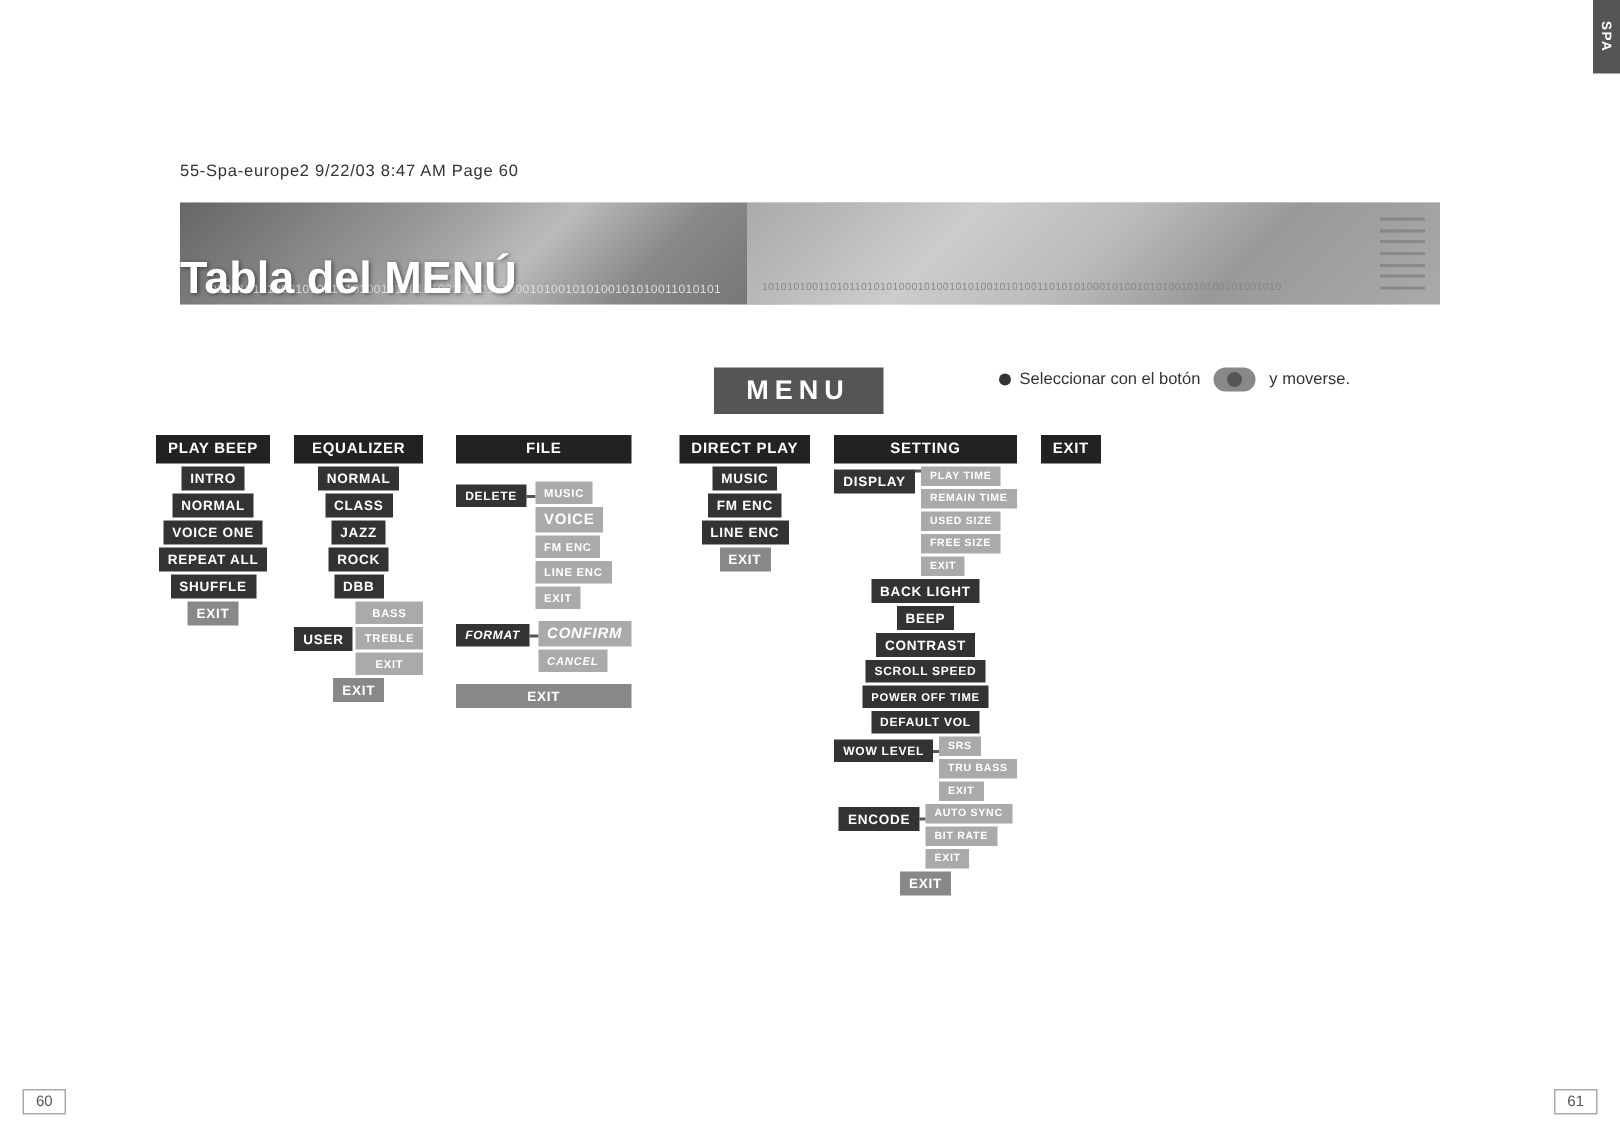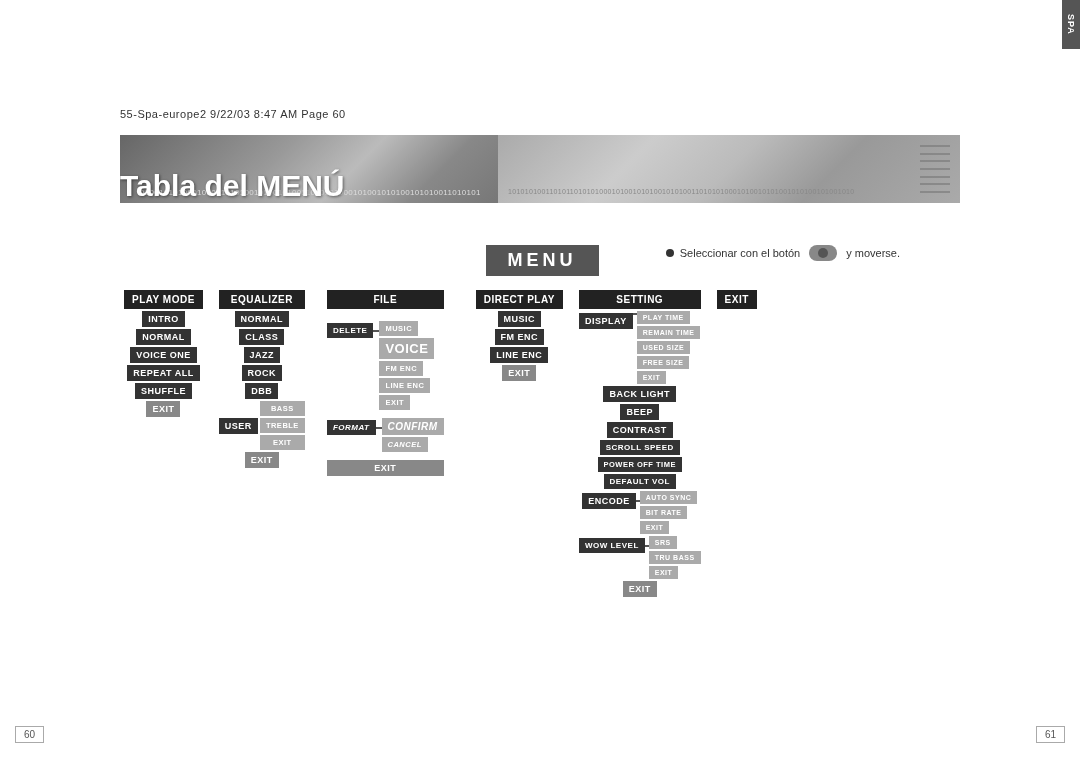--- a/index.html
+++ b/index.html
@@ -98,21 +98,21 @@
     .header-right-lines div {
       height: 2px;
       background: #777;
       opacity: 0.6;
     }
 
     
     .main-content {
       position: absolute;
       top: 245px;
-      left: 124px;
+      left: 104px;
       right: 120px;
     }
 
     
     .menu-section {
       display: flex;
       align-items: center;
       justify-content: center;
       margin-bottom: 14px;
       position: relative;
@@ -293,21 +293,21 @@
       <span class="menu-bullet"></span>
       <span>Seleccionar con el botón</span>
       <span class="joystick-icon"></span>
       <span>y moverse.</span>
     </div>
   </div>
 
   <div class="menu-layout">
 
     <div class="big-section">
-      <div class="menu-box header-box">PLAY MODE</div>
+      <div class="menu-box header-box">PLAY BEEP</div>
       <div class="mgroup-centered">
         <div class="menu-box">INTRO</div>
         <div class="menu-box">NORMAL</div>
         <div class="menu-box">VOICE ONE</div>
         <div class="menu-box">REPEAT ALL</div>
         <div class="menu-box">SHUFFLE</div>
         <div class="menu-box light">EXIT</div>
       </div>
     </div>
 
@@ -339,21 +339,21 @@
       <div class="menu-box header-box">FILE</div>
       <div style="height:8px;"></div>
 
       <div style="display:flex; align-items:flex-start; gap:0;">
         <div style="display:flex; align-items:center; gap:0; margin-top:2px;">
           <div class="menu-box" style="font-size:8px;">DELETE</div>
           <div style="width:6px; height:2px; background:#555;"></div>
         </div>
         <div class="mgroup">
           <div class="menu-box lighter" style="font-size:7.5px;">MUSIC</div>
-          <div class="menu-box lighter" style="font-size:13px;">VOICE</div>
+          <div class="menu-box lighter" style="font-size:10px;">VOICE</div>
           <div class="menu-box lighter" style="font-size:7.5px;">FM ENC</div>
           <div class="menu-box lighter" style="font-size:7.5px;">LINE ENC</div>
           <div class="menu-box lighter" style="font-size:7.5px;">EXIT</div>
         </div>
       </div>
       <div style="height:4px;"></div>
 
       <div style="display:flex; align-items:flex-start; gap:0;font-style:italic;">
         <div style="display:flex; align-items:center; gap:0; margin-top:2px;">
           <div class="menu-box" style="font-size:8px;">FORMAT</div>
@@ -401,41 +401,41 @@
         </div>
         <div class="menu-box">BACK LIGHT</div>
         <div class="menu-box">BEEP</div>
         <div class="menu-box">CONTRAST</div>
         <div class="menu-box" style="font-size:8px;">SCROLL SPEED</div>
         <div class="menu-box" style="font-size:7.5px;text-align:right;">POWER OFF TIME</div>
         <div class="menu-box" style="font-size:8px;">DEFAULT VOL</div>
 
         <div style="display:flex; align-items:flex-start; gap:0;">
           <div style="display:flex; align-items:center; gap:0; margin-top:2px;">
+            <div class="menu-box" style="font-size:8px;">WOW LEVEL</div>
+            <div style="width:4px; height:2px; background:#555;"></div>
+          </div>
+          <div class="mgroup">
+            <div class="menu-box lighter" style="font-size:7px;">SRS</div>
+            <div class="menu-box lighter" style="font-size:7px;">TRU BASS</div>
+            <div class="menu-box lighter" style="font-size:7px;">EXIT</div>
+          </div>
+        </div>
+
+        <div style="display:flex; align-items:flex-start; gap:0;">
+          <div style="display:flex; align-items:center; gap:0; margin-top:2px;">
             <div class="menu-box">ENCODE</div>
             <div style="width:4px; height:2px; background:#555;"></div>
           </div>
           <div class="mgroup">
             <div class="menu-box lighter" style="font-size:7px;">AUTO SYNC</div>
             <div class="menu-box lighter" style="font-size:7px;">BIT RATE</div>
             <div class="menu-box lighter" style="font-size:7px;">EXIT</div>
           </div>
         </div>
-
-        <div style="display:flex; align-items:flex-start; gap:0;">
-          <div style="display:flex; align-items:center; gap:0; margin-top:2px;">
-            <div class="menu-box" style="font-size:8px;">WOW LEVEL</div>
-            <div style="width:4px; height:2px; background:#555;"></div>
-          </div>
-          <div class="mgroup">
-            <div class="menu-box lighter" style="font-size:7px;">SRS</div>
-            <div class="menu-box lighter" style="font-size:7px;">TRU BASS</div>
-            <div class="menu-box lighter" style="font-size:7px;">EXIT</div>
-          </div>
-        </div>
         <div class="menu-box light">EXIT</div>
       </div>
     </div>
 
     <div style="width:4px;"></div>
 
     <div class="big-section">
       <div class="menu-box header-box">EXIT</div>
     </div>
 

